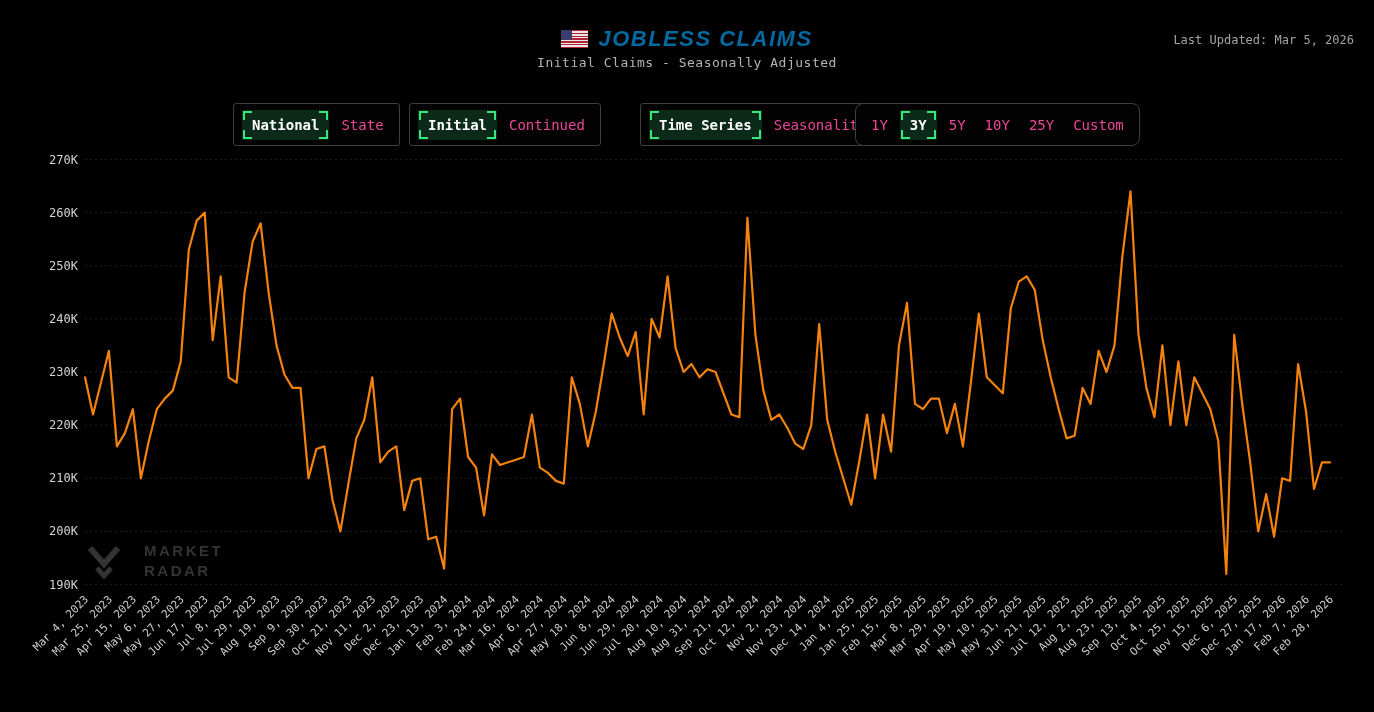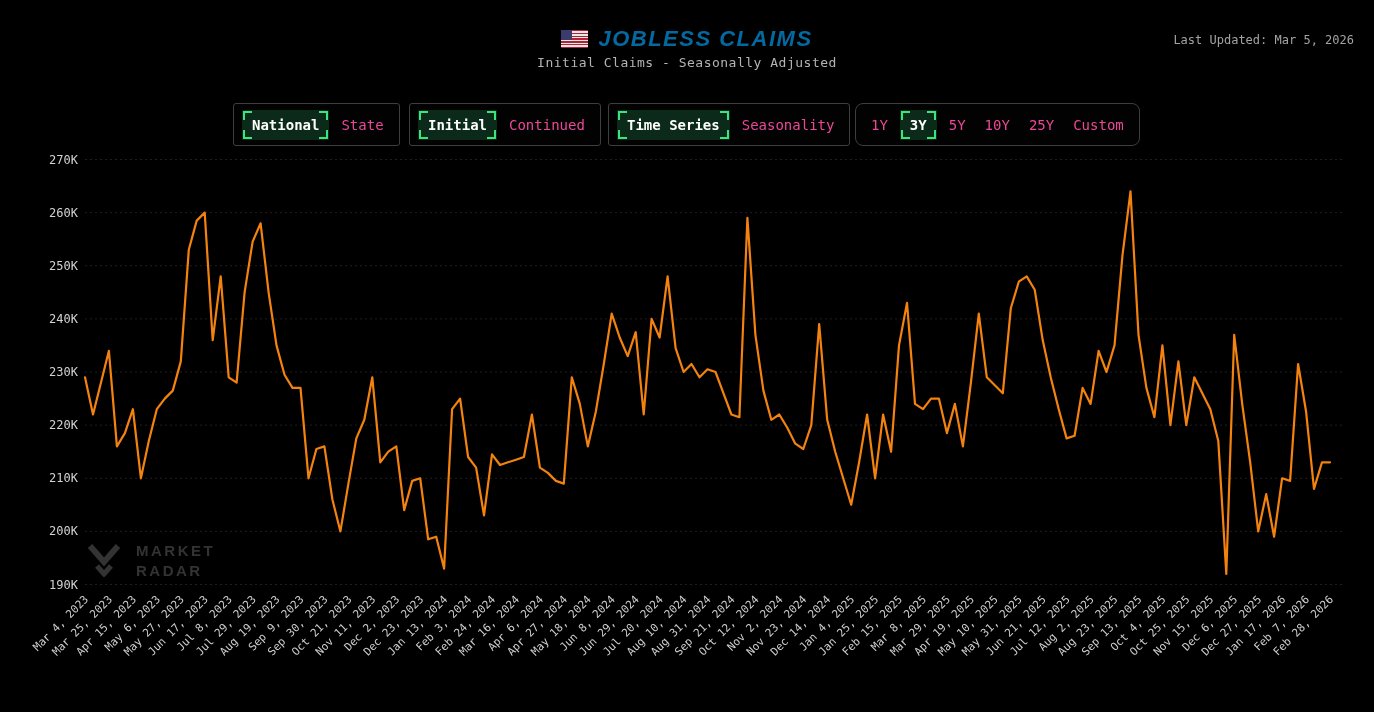--- a/index.html
+++ b/index.html
@@ -28,32 +28,32 @@
         color:#ec4899;padding:8px 7px;position:relative;line-height:1;}
   .seg.sel{background:#0c2a19;color:#fff;font-weight:bold;padding:8px 10px;}
   .seg.sel .ca,.seg.sel .cb{position:absolute;inset:0;pointer-events:none;}
   .seg.sel .ca::before,.seg.sel .ca::after,
   .seg.sel .cb::before,.seg.sel .cb::after{
         content:"";position:absolute;width:7px;height:7px;}
   .seg.sel .ca::before{top:1px;left:1px;border-top:2px solid #38e67c;border-left:2px solid #38e67c;}
   .seg.sel .ca::after{top:1px;right:1px;border-top:2px solid #38e67c;border-right:2px solid #38e67c;}
   .seg.sel .cb::before{bottom:1px;left:1px;border-bottom:2px solid #38e67c;border-left:2px solid #38e67c;}
   .seg.sel .cb::after{bottom:1px;right:1px;border-bottom:2px solid #38e67c;border-right:2px solid #38e67c;}
-  .g1{left:233px;} .g2{left:409px;} .g3{left:608px;} .g4{left:855px;border-radius:8px;}
+  .g1{left:233px;} .g2{left:409px;} .g3{left:640px;} .g4{left:855px;border-radius:8px;}
 
   
   #chart{position:absolute;top:0;left:0;}
   .gridline{stroke:#1f1f1f;stroke-width:1;stroke-dasharray:2 3;}
   .yaxis-label{fill:#d2d2d2;font-size:12px;font-family:"DejaVu Sans Mono",monospace;}
   .xaxis-label{fill:#cfcfcf;font-size:11px;font-family:"DejaVu Sans Mono",monospace;}
   .series-line{fill:none;stroke-width:2.2;stroke-linejoin:round;stroke-linecap:round;}
 
   
-  .watermark{position:absolute;left:88px;top:541px;display:flex;
-        gap:16px;opacity:1;}
+  .watermark{position:absolute;left:88px;top:541px;display:flex;align-items:center;
+        gap:24px;opacity:1;}
   .wm-text{font-family:"Liberation Sans",sans-serif;font-weight:bold;font-size:15px;
         letter-spacing:2.5px;color:#333;line-height:1.3;}
 </style>
 </head>
 <body>
 
 <div class="title-row">
   <span class="flag"></span>
   <h1 class="app-title">JOBLESS CLAIMS</h1>
 </div>

